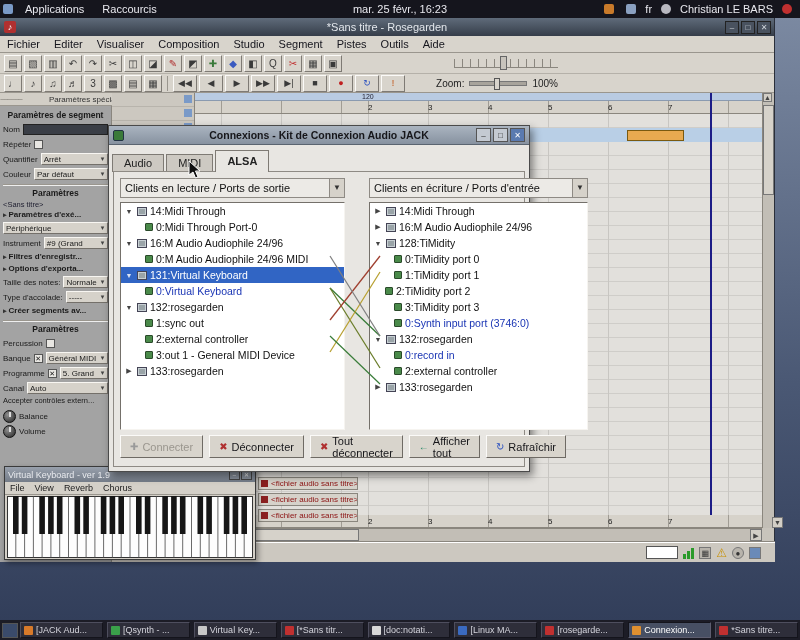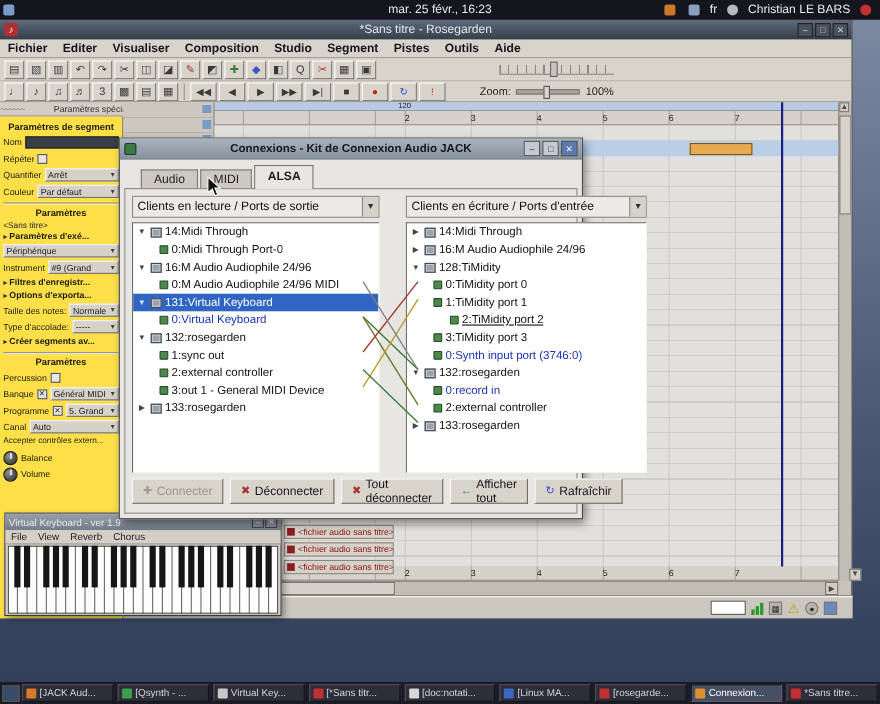--- a/index.html
+++ b/index.html
@@ -18,21 +18,21 @@
   
   #rg-window{position:absolute;left:0;top:18px;width:775px;height:544px;background:#c8c4bc;border-right:1px solid #2a2f3a;z-index:1;}
   #rg-titlebar{position:absolute;left:0;top:0;width:100%;height:18px;background:linear-gradient(#5f6b7a,#353d49);
     display:flex;align-items:center;color:#e3e7ec;font-size:11px;}
   #rg-title{position:absolute;left:50%;transform:translateX(-50%);white-space:nowrap;}
   .wbtn{width:14px;height:13px;margin-left:2px;background:#49525f;border:1px solid #222;color:#cfd4da;
     font-size:8px;line-height:12px;text-align:center;}
   #rg-titlebar .left-ic{width:12px;height:12px;margin:0 4px;background:#b03030;border-radius:2px;color:#fff;font-size:9px;line-height:12px;text-align:center;}
   #rg-menubar{position:absolute;left:0;top:18px;width:100%;height:17px;background:#d8d4cc;border-bottom:1px solid #9a968e;
     display:flex;align-items:center;font-size:11px;color:#15151d;}
-  .menu-item{padding:0 7px;line-height:17px;font-weight:bold;}
+  .menu-item{padding:0 7px;line-height:17px;}
   .toolbar{position:absolute;left:0;width:100%;background:#d8d4cc;display:flex;align-items:center;gap:2px;padding:0 4px;}
   #rg-toolbar1{top:35px;height:21px;border-bottom:1px solid #b5b1a9;}
   #rg-toolbar2{top:56px;height:19px;border-bottom:1px solid #9a968e;}
   .tbtn{width:18px;height:17px;background:#d8d4cc;border:1px solid;border-color:#fbfaf8 #7e7a74 #7e7a74 #fbfaf8;
     font-size:10px;line-height:15px;text-align:center;color:#3a3a3a;flex:none;}
   .trans{width:24px;font-size:9px;}
   .tsep{width:1px;height:15px;background:#9a968e;margin:0 3px;flex:none;}
   #zoomseg{width:104px;height:9px;margin-left:auto;margin-right:212px;background:repeating-linear-gradient(to right,#8a867e 0 1px,transparent 1px 8px);border-bottom:1px solid #8a867e;position:relative;}
   #zoomseg .thumb{position:absolute;left:46px;top:-3px;width:7px;height:14px;background:#c8c4bc;border:1px solid #666;}
   #zoom-cluster{margin-left:auto;margin-right:212px;display:flex;align-items:center;gap:5px;font-size:10px;color:#222;}
@@ -81,21 +81,21 @@
   .sic{width:12px;height:12px;background:#b8b4ac;border:1px solid #777;font-size:8px;line-height:11px;text-align:center;color:#333;}
   .warn{color:#c89000;font-size:12px;line-height:12px;background:none;border:none;width:auto;}
 
   
   #audio-segments{position:absolute;left:258px;top:459px;z-index:5;}
   .aseg{width:100px;height:13px;margin-bottom:3px;background:#d6d2ca;border:1px solid #8a867e;
     display:flex;align-items:center;gap:3px;font-size:8px;color:#8b1010;padding:0 2px;white-space:nowrap;overflow:hidden;}
   .aseg .ic{width:7px;height:7px;background:#8b2020;flex:none;}
 
   
-  #left-panel{position:absolute;left:0;top:88px;width:112px;height:456px;background:#fde047;border-right:1px solid #8a867e;
+  #left-panel{position:absolute;left:0;top:88px;width:112px;height:456px;background:#a3a3a3;border-right:1px solid #8a867e;
     font-size:8px;color:#1a1a1a;padding:2px 3px;}
   .psechdr{font-weight:bold;text-align:center;font-size:8.5px;margin:2px 0;white-space:nowrap;overflow:hidden;}
   .prow{display:flex;align-items:center;gap:3px;height:14px;margin-bottom:1px;}
   .plab{white-space:nowrap;overflow:hidden;flex:none;}
   .pfield{flex:1;height:11px;background:#3a3e46;border:1px solid #222;}
   .pcombo{flex:1;height:12px;background:#d6d2ca;border:1px solid;border-color:#f8f6f2 #74706a #74706a #f8f6f2;
     display:flex;align-items:center;overflow:hidden;}
   .pcv{flex:1;padding-left:2px;white-space:nowrap;overflow:hidden;}
   .pca{width:9px;flex:none;text-align:center;color:#444;font-size:7px;}
   .chk{width:9px;height:9px;background:#e8e6e2;border:1px solid #555;flex:none;font-size:7px;line-height:8px;text-align:center;color:#222;}
@@ -108,21 +108,21 @@
 
   
   #dialog{position:absolute;left:108px;top:125px;width:422px;height:347px;background:#e8e6e2;border:1px solid #4a4a4a;
     box-shadow:3px 4px 8px rgba(0,0,0,.45);z-index:10;font-size:11px;}
   #dlg-titlebar{position:absolute;left:0;top:0;width:100%;height:19px;background:linear-gradient(#aab4c0,#8792a0);
     display:flex;align-items:center;color:#16161a;font-weight:bold;font-size:11px;border-bottom:1px solid #5a6470;}
   #dlg-title{position:absolute;left:50%;transform:translateX(-50%);white-space:nowrap;font-size:10.5px;}
   #dlg-titlebar .left-ic{width:11px;height:11px;margin:0 4px;background:#3a7a3a;border:1px solid #234;border-radius:2px;}
   .dwb{width:15px;height:14px;margin-right:2px;background:#c4cad2;border:1px solid #555;color:#222;font-size:8px;line-height:13px;text-align:center;font-weight:normal;}
   .dwb.close{background:#5a7ab0;color:#fff;}
-  #dialog-tabs{position:absolute;left:19px;top:25px;height:21px;display:flex;align-items:flex-end;justify-content:flex-end;}
+  #dialog-tabs{position:absolute;left:3px;top:25px;height:21px;display:flex;align-items:flex-end;justify-content:flex-end;}
   .tab{height:18px;line-height:17px;padding:0 11px;background:#cdc9c2;border:1px solid #7e7a74;border-bottom:none;margin-right:2px;color:#222;}
   .tab.active{height:22px;line-height:21px;background:#e8e6e2;font-weight:bold;position:relative;z-index:2;}
   #tabpage{position:absolute;left:4px;top:45px;right:4px;bottom:4px;border:1px solid #8e8a84;background:#e8e6e2;}
   .combo{position:absolute;top:6px;height:20px;background:#eceae6;border:1px solid #8e8a84;display:flex;align-items:center;overflow:hidden;}
   #combo-left{left:6px;width:225px;}
   #combo-right{left:255px;width:219px;}
   .combo .cl{flex:1;padding-left:4px;white-space:nowrap;overflow:hidden;color:#111;}
   .combo .ca{width:15px;height:18px;flex:none;background:#d6d2ca;border-left:1px solid #8e8a84;text-align:center;line-height:18px;color:#333;font-size:8px;}
   .tlist{position:absolute;top:30px;height:228px;background:#fff;border:1px solid;border-color:#74706a #f6f4f0 #f6f4f0 #74706a;overflow:hidden;}
   #left-list{left:6px;width:225px;}
@@ -162,20 +162,24 @@
   .task.active{background:#474f63;border-color:#14141c #5e5e70 #5e5e70 #14141c;color:#fff;}
   .task .tic{width:9px;height:9px;flex:none;border-radius:1px;}
 </style>
 </head>
 <body>
 
 <div id="screen">
 
   <div id="top-panel">
     <span class="pico" style="background:#7a9ac8"></span>
+    <div id="top-menus">
+        <div class="pmenu">Applications</div>
+        <div class="pmenu">Raccourcis</div>
+      </div>
     <div id="clock">mar. 25 févr., 16:23</div>
     <div id="panel-right">
       <span class="pico" style="background:#c87a2a"></span>
       <span class="pico" style="background:#8aa0c0"></span>
       <span>fr</span>
       <span class="pico" style="background:#b8b8c0;border-radius:50%"></span>
       <span>Christian LE BARS</span>
       <span class="pico" style="background:#c03030;border-radius:50%"></span>
     </div>
   </div>
@@ -538,21 +542,21 @@
           <div class="trow" style="padding-left: 17px;">
             <span class="exp noexp"></span>
             <span class="ic-port"></span>
             <span class="tlabel">0:TiMidity port 0</span>
           </div>
           <div class="trow" style="padding-left: 17px;">
             <span class="exp noexp"></span>
             <span class="ic-port"></span>
             <span class="tlabel">1:TiMidity port 1</span>
           </div>
-          <div class="trow" style="padding-left: 32px; text-decoration: underline;">
+          <div class="trow" style="padding-left: 8px;">
             <span class="exp noexp"></span>
             <span class="ic-port"></span>
             <span class="tlabel">2:TiMidity port 2</span>
           </div>
           <div class="trow" style="padding-left: 17px;">
             <span class="exp noexp"></span>
             <span class="ic-port"></span>
             <span class="tlabel">3:TiMidity port 3</span>
           </div>
           <div class="trow blue" style="padding-left: 17px;">

